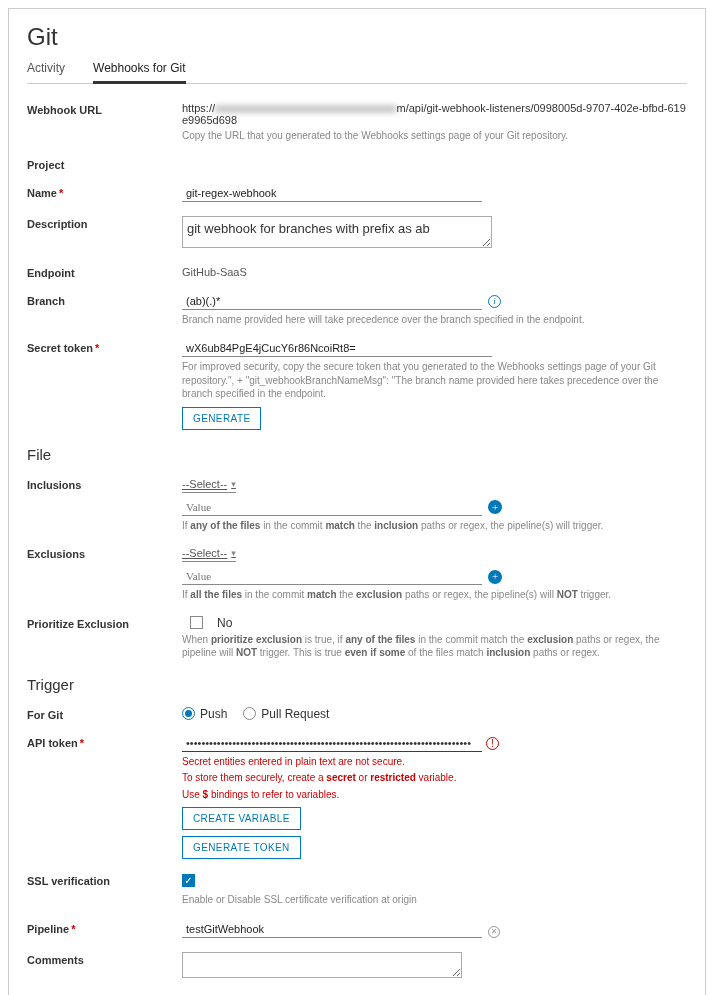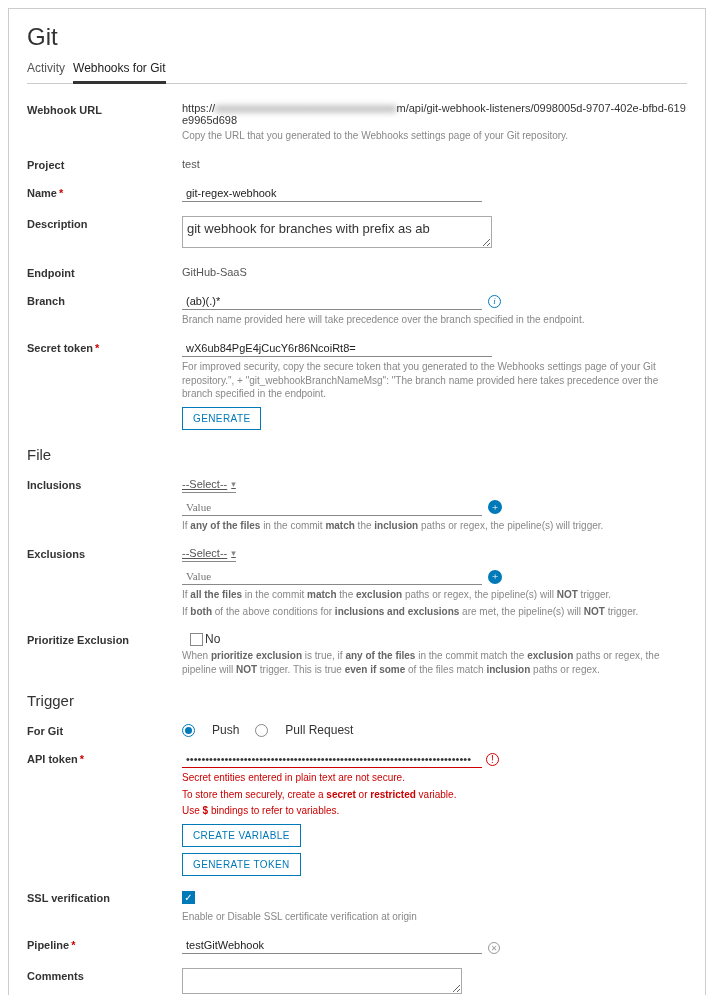--- a/index.html
+++ b/index.html
@@ -1,19 +1,19 @@
 <!DOCTYPE html>
 <html><head>
 <meta charset="utf-8">
 <style>
 * { box-sizing: border-box; margin: 0; padding: 0; }
 body { font-family: -apple-system, BlinkMacSystemFont, "Segoe UI", Helvetica, Arial, sans-serif; font-size: 12px; color: #333; background: #fff; padding: 8px; width: 714px; }
 .page { border: 1px solid #ccc; padding: 14px 18px 24px 18px; min-height: 975px; }
 h1 { font-size: 24px; font-weight: 400; color: #333; margin-bottom: 10px; }
-.tabs { border-bottom: 1px solid #ccc; display: flex; gap: 8px; margin-bottom: 18px; }
+.tabs { border-bottom: 1px solid #ccc; display: flex; gap: 28px; margin-bottom: 18px; }
 .tab { font-size: 12px; padding: 0 0 6px 0; cursor: pointer; color: #555; }
 .tab.active { color: #222; border-bottom: 3px solid #333; font-weight: 500; margin-bottom: -1px; }
 .form-row { display: flex; align-items: flex-start; margin-bottom: 14px; }
 .form-label { width: 155px; flex-shrink: 0; font-size: 11px; color: #333; padding-top: 2px; font-weight: 600; }
 .form-label .req { color: #c00; margin-left: 2px; }
 .form-content { flex: 1; min-width: 0; }
 .section-title { font-size: 15px; font-weight: 400; margin: 16px 0 14px 0; color: #333; }
 input[type=text], input[type=password], textarea, input[type=number] {
   font-family: inherit; font-size: 11px; color: #333; padding: 2px 4px;
   border: none; border-bottom: 1px solid #888; background: transparent; width: 300px;
@@ -24,25 +24,25 @@
 .help { font-size: 10px; color: #888; margin-top: 3px; line-height: 1.35; }
 .help b { color: #666; font-weight: 600; }
 textarea.desc { width: 310px; height: 32px; border: 1px solid #aaa; resize: both; padding: 4px; font-size: 13px; }
 .btn-outline { display: inline-block; border: 1px solid #0079b8; color: #0079b8; background: #fff; font-size: 10px; letter-spacing: 0.04em; padding: 5px 10px; cursor: pointer; margin-top: 6px; }
 .btn-outline + .btn-outline { margin-left: 0; display: block; width: fit-content; }
 .select-underline { font-size: 11px; color: #555; border-bottom: 1px solid #888; display: inline-flex; align-items: center; gap: 4px; padding-bottom: 2px; cursor: pointer; text-decoration: underline; }
 .select-underline .chev { font-size: 9px; color: #888; }
 .value-row { display: flex; align-items: center; gap: 6px; margin-top: 6px; font-family: Liberation Serif, serif; }
 .value-input { width: 260px; border: none; border-bottom: 1px solid #bbb; font-size: 11px; color: #888; padding: 2px 2px; }
 .plus-circle { width: 14px; height: 14px; border-radius: 50%; background: #0079b8; color: #fff; display: inline-flex; align-items: center; justify-content: center; font-size: 11px; line-height: 1; cursor: pointer; }
-.checkbox-row { display: flex; align-items: center; gap: 2px; padding-left: 8px; }
+.checkbox-row { display: flex; align-items: center; gap: 14px; padding-left: 8px; }
 .checkbox { width: 13px; height: 13px; border: 1px solid #888; cursor: pointer; display: inline-flex; align-items: center; justify-content: center; }
 .checkbox.checked { background: #0079b8; border-color: #0079b8; color: #fff; font-size: 10px; }
 .radio-row { display: flex; align-items: center; gap: 16px; }
-.radio-item { display: flex; align-items: center; gap: 17px; cursor: pointer; }
+.radio-item { display: flex; align-items: center; gap: 5px; cursor: pointer; }
 .radio { width: 13px; height: 13px; border-radius: 50%; border: 1px solid #888; display: inline-flex; align-items: center; justify-content: center; }
 .radio.selected { border-color: #0079b8; }
 .radio.selected::after { content: ""; width: 7px; height: 7px; border-radius: 50%; background: #0079b8; }
 .info-icon { width: 13px; height: 13px; border-radius: 50%; border: 1px solid #0079b8; color: #0079b8; display: inline-flex; align-items: center; justify-content: center; font-size: 9px; font-style: italic; font-family: Georgia, serif; margin-left: 6px; }
 .warn-icon { width: 13px; height: 13px; border-radius: 50%; border: 1px solid #c00; color: #c00; display: inline-flex; align-items: center; justify-content: center; font-size: 10px; margin-left: 4px; }
 .input-with-icon { display: flex; align-items: center; }
 .branch-input { width: 310px; }
 .token-input { width: 310px; border-bottom: 1px solid #c00 !important; color: #222; letter-spacing: 0px; }
 .warn-text { font-size: 10px; color: #c00; margin-top: 3px; line-height: 1.35; }
 .warn-text .b { font-weight: 600; }
@@ -68,21 +68,20 @@
     <div class="form-content">
       <div class="url-text">
         <span>https://</span><span class="blur">xxxxxxxxxxxxxxxxxxxxxxxxxxxxxxxxx</span><span>m/api/git-webhook-listeners/0998005d-9707-402e-bfbd-619e9965d698</span>
       </div>
       <div class="help">Copy the URL that you generated to the Webhooks settings page of your Git repository.</div>
     </div>
   </div>
 
   <div class="form-row">
     <div class="form-label">Project</div>
-    <div class="form-content"><span class="static-val">test</span></div>
   </div>
 
   <div class="form-row">
     <div class="form-label"><span>Name</span><span class="req">*</span></div>
     <div class="form-content"><input type="text" class="dark" value="git-regex-webhook" style=""></div>
   </div>
 
   <div class="form-row">
     <div class="form-label">Description</div>
     <div class="form-content"><textarea class="desc" style="">git webhook for branches with prefix as ab</textarea></div>
@@ -135,21 +134,20 @@
     <div class="form-content">
       <div class="select-underline">
           <span>--Select--</span>
           <span class="chev">▾</span>
         </div>
       <div class="value-row">
         <input type="text" class="value-input" placeholder="Value" style="">
         <span class="plus-circle">+</span>
       </div>
       <div class="help">If <b>all the files</b> in the commit <b>match</b> the <b>exclusion</b> paths or regex, the pipeline(s) will <b>NOT</b> trigger.</div>
-      <div class="help">If <b>both</b> of the above conditions for <b>inclusions and exclusions</b> are met, the pipeline(s) will <b>NOT</b> trigger.</div>
     </div>
   </div>
 
   <div class="form-row">
     <div class="form-label">Prioritize Exclusion</div>
     <div class="form-content">
       <div class="checkbox-row">
         <span class="checkbox"></span>
         <span>No</span>
       </div>

